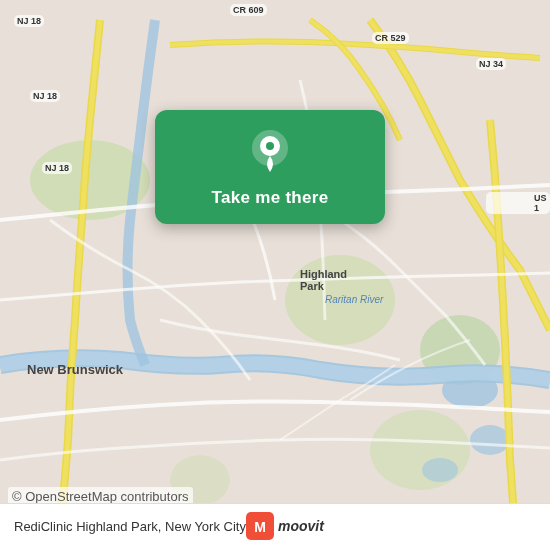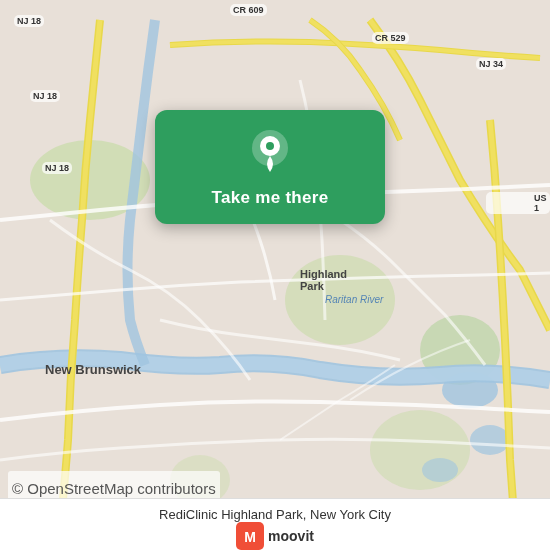--- a/index.html
+++ b/index.html
@@ -57,61 +57,61 @@
       letter-spacing: 0.3px;
     }
 
     
     #bottom-bar {
       position: absolute;
       bottom: 0;
       left: 0;
       right: 0;
       background: #fff;
-      padding: 8px 14px 0;
+      padding: 8px 14px 10px;
       display: flex;
       align-items: center;
-      justify-content: flex-end;
+      justify-content: flex-start;
       z-index: 10;
       border-top: 1px solid #ddd;
-      flex-direction: column;
     }
 
     #location-name {
       font-size: 13px;
       color: #333;
       font-weight: 500;
     }
 
     #moovit-logo {
       display: flex;
       align-items: center;
       gap: 4px;
     }
 
     #moovit-text {
       font-size: 14px;
       font-weight: 700;
       color: #333;
+      font-style: italic;
     }
 
     #moovit-icon {
       width: 28px;
       height: 28px;
     }
 
     
     #osm-attribution {
       position: absolute;
       bottom: 44px;
       left: 8px;
-      font-size: 15px;
+      font-size: 13px;
       color: #555;
       background: rgba(255,255,255,0.7);
-      padding: 9px 4px;
+      padding: 2px 4px;
       border-radius: 3px;
       z-index: 10;
     }
 
     
     .road-label {
       position: absolute;
       font-size: 9px;
       font-weight: 600;
       color: #333;
@@ -195,21 +195,21 @@
   <div class="road-label" style="top:4px; left:230px;">CR 609</div>
   <div class="road-label" style="top:15px; left:14px;">NJ 18</div>
   <div class="road-label" style="top:90px; left:30px;">NJ 18</div>
   <div class="road-label" style="top:162px; left:42px;">NJ 18</div>
   <div class="road-label" style="top:32px; left:372px;">CR 529</div>
   <div class="road-label" style="top:58px; left:476px;">NJ 34</div>
   <div class="road-label" style="top:192px; left:486px;padding-left:48px;">US 1</div>
 
   <div class="place-label" style="top:268px; left:300px; white-space:pre-line;">Highland
 Park</div>
-  <div class="place-label" style="top:362px; left:45px; font-size:13px;">New Brunswick</div>
+  <div class="place-label" style="top:362px; left:27px; font-size:13px;">New Brunswick</div>
 
   <div class="river-label" style="top:294px; left:325px;">Raritan River</div>
 
   <div id="action-card">
 
     <svg id="pin-icon" viewBox="0 0 48 48" xmlns="http://www.w3.org/2000/svg">
       <circle cx="24" cy="20" r="18" fill="rgba(255,255,255,0.25)"></circle>
       <circle cx="24" cy="18" r="10" fill="white"></circle>
       <circle cx="24" cy="18" r="4" fill="#2e9e5e"></circle>
       <path d="M 24 28 Q 18 36 24 44 Q 30 36 24 28" fill="white"></path>

